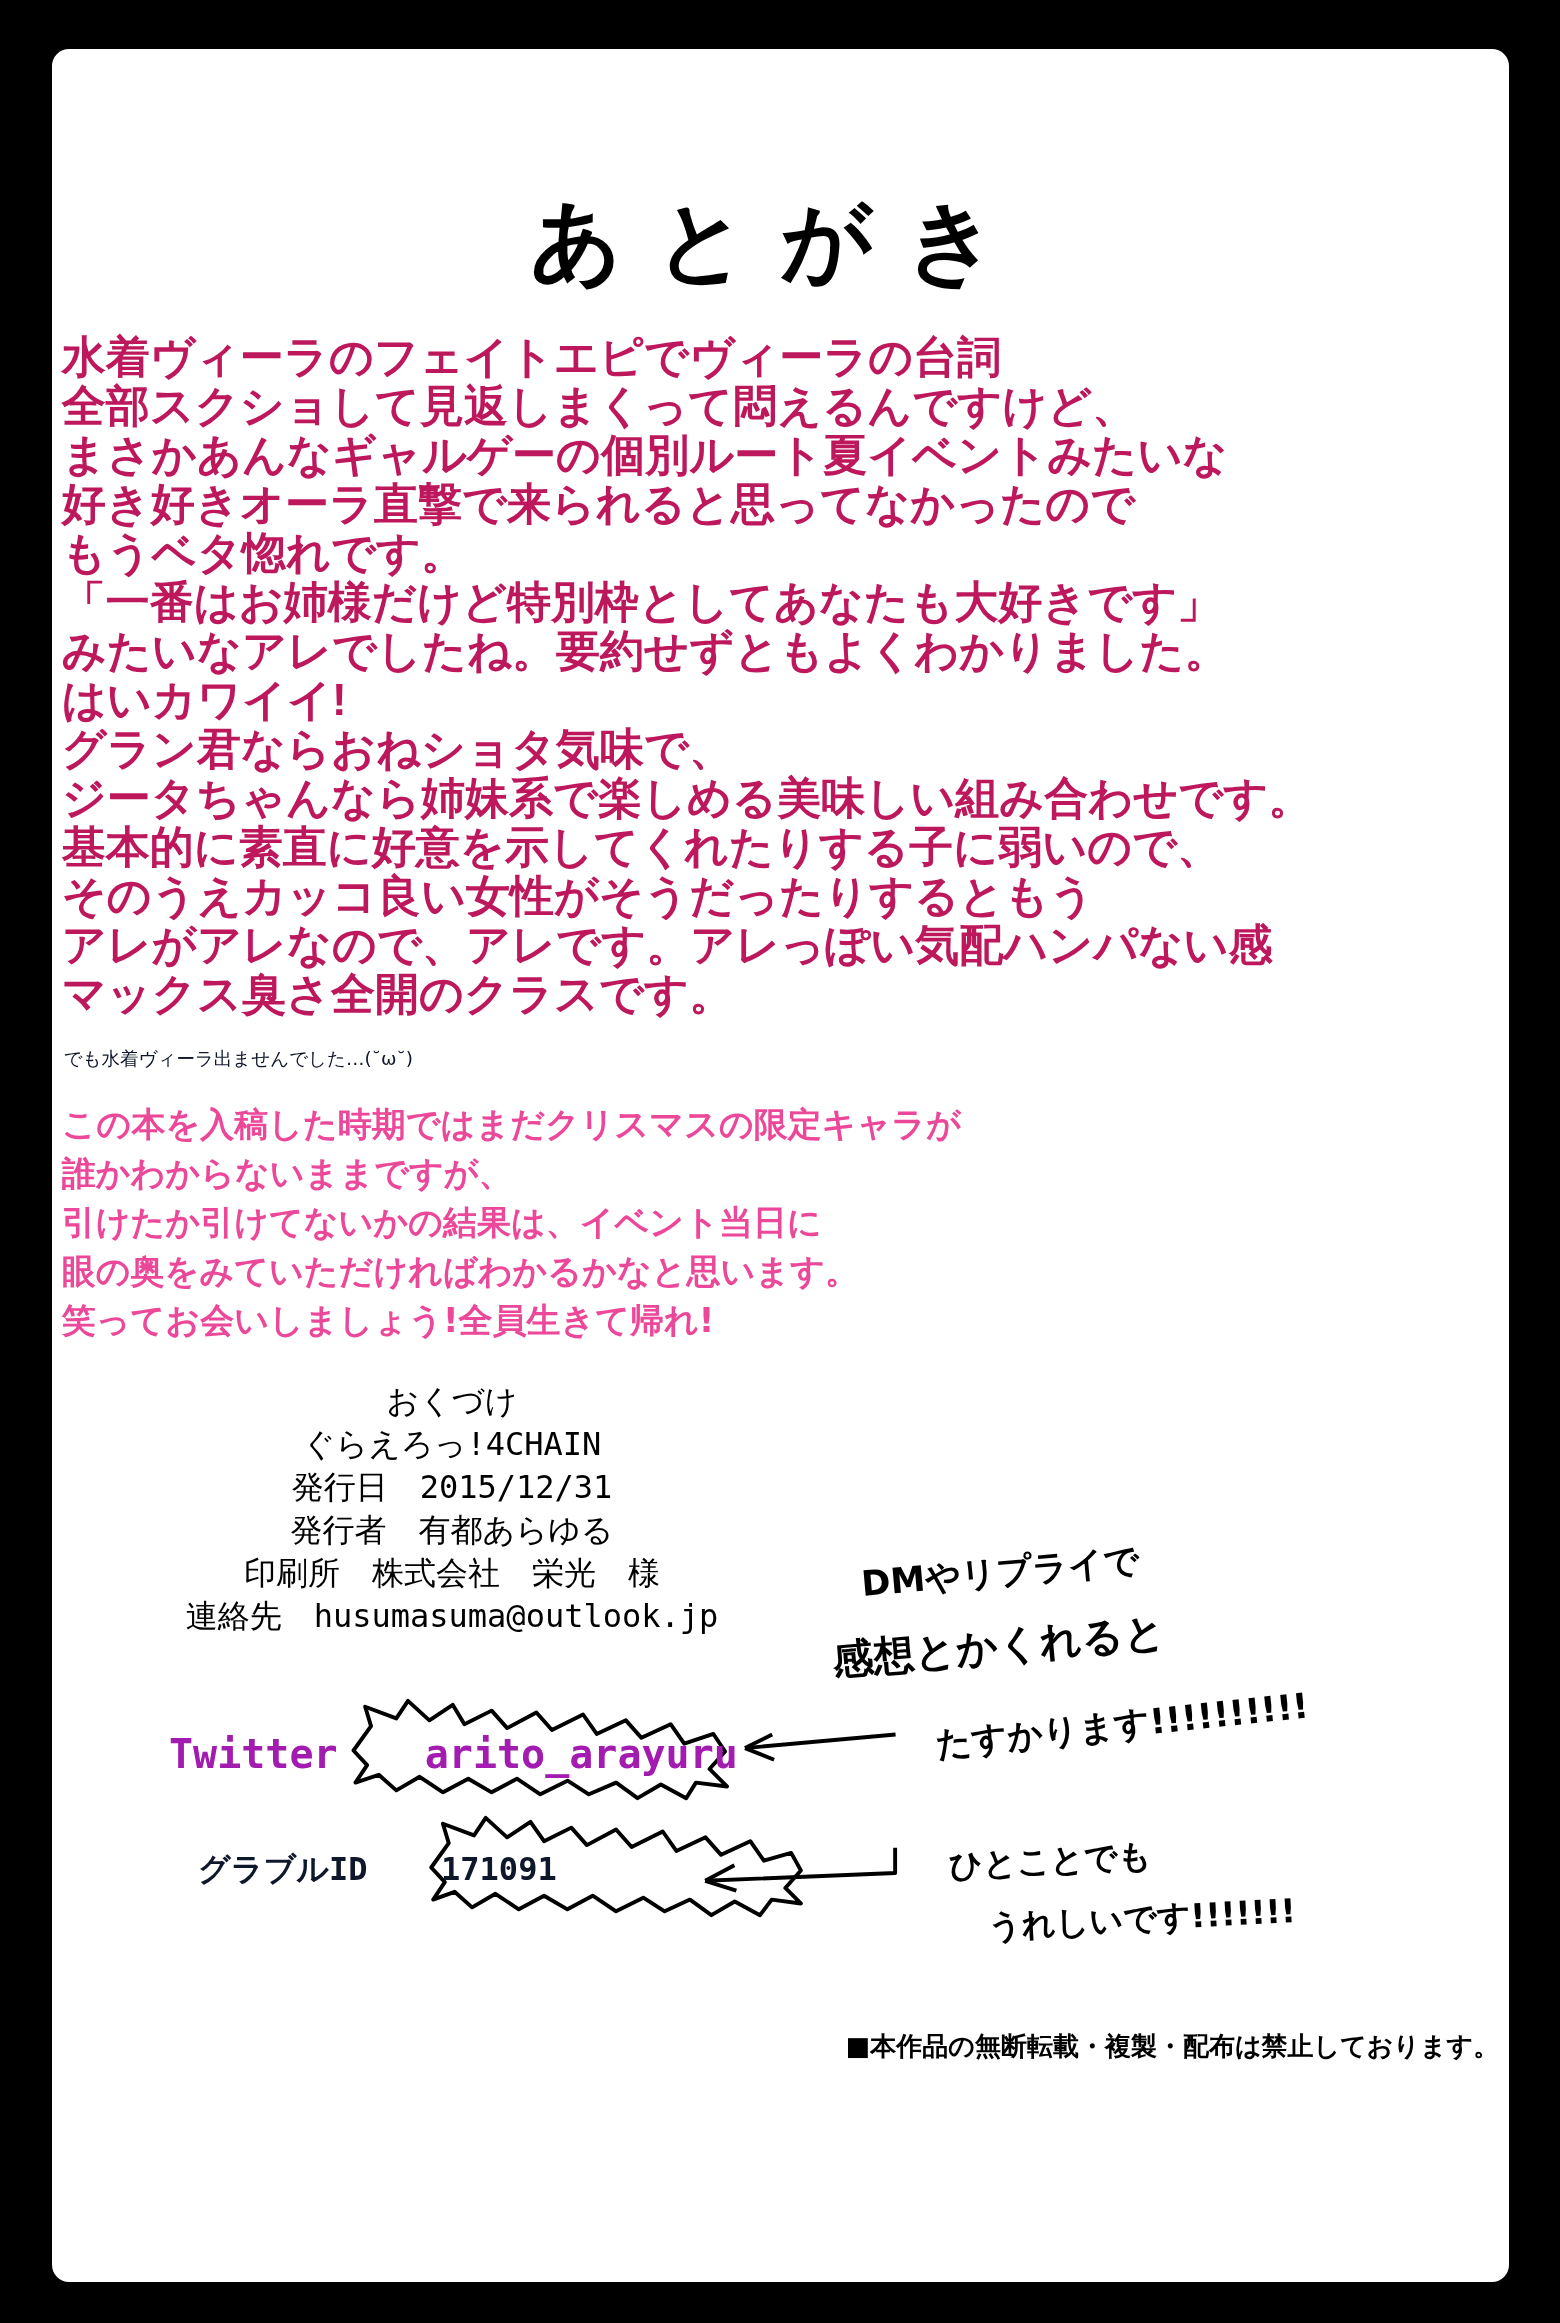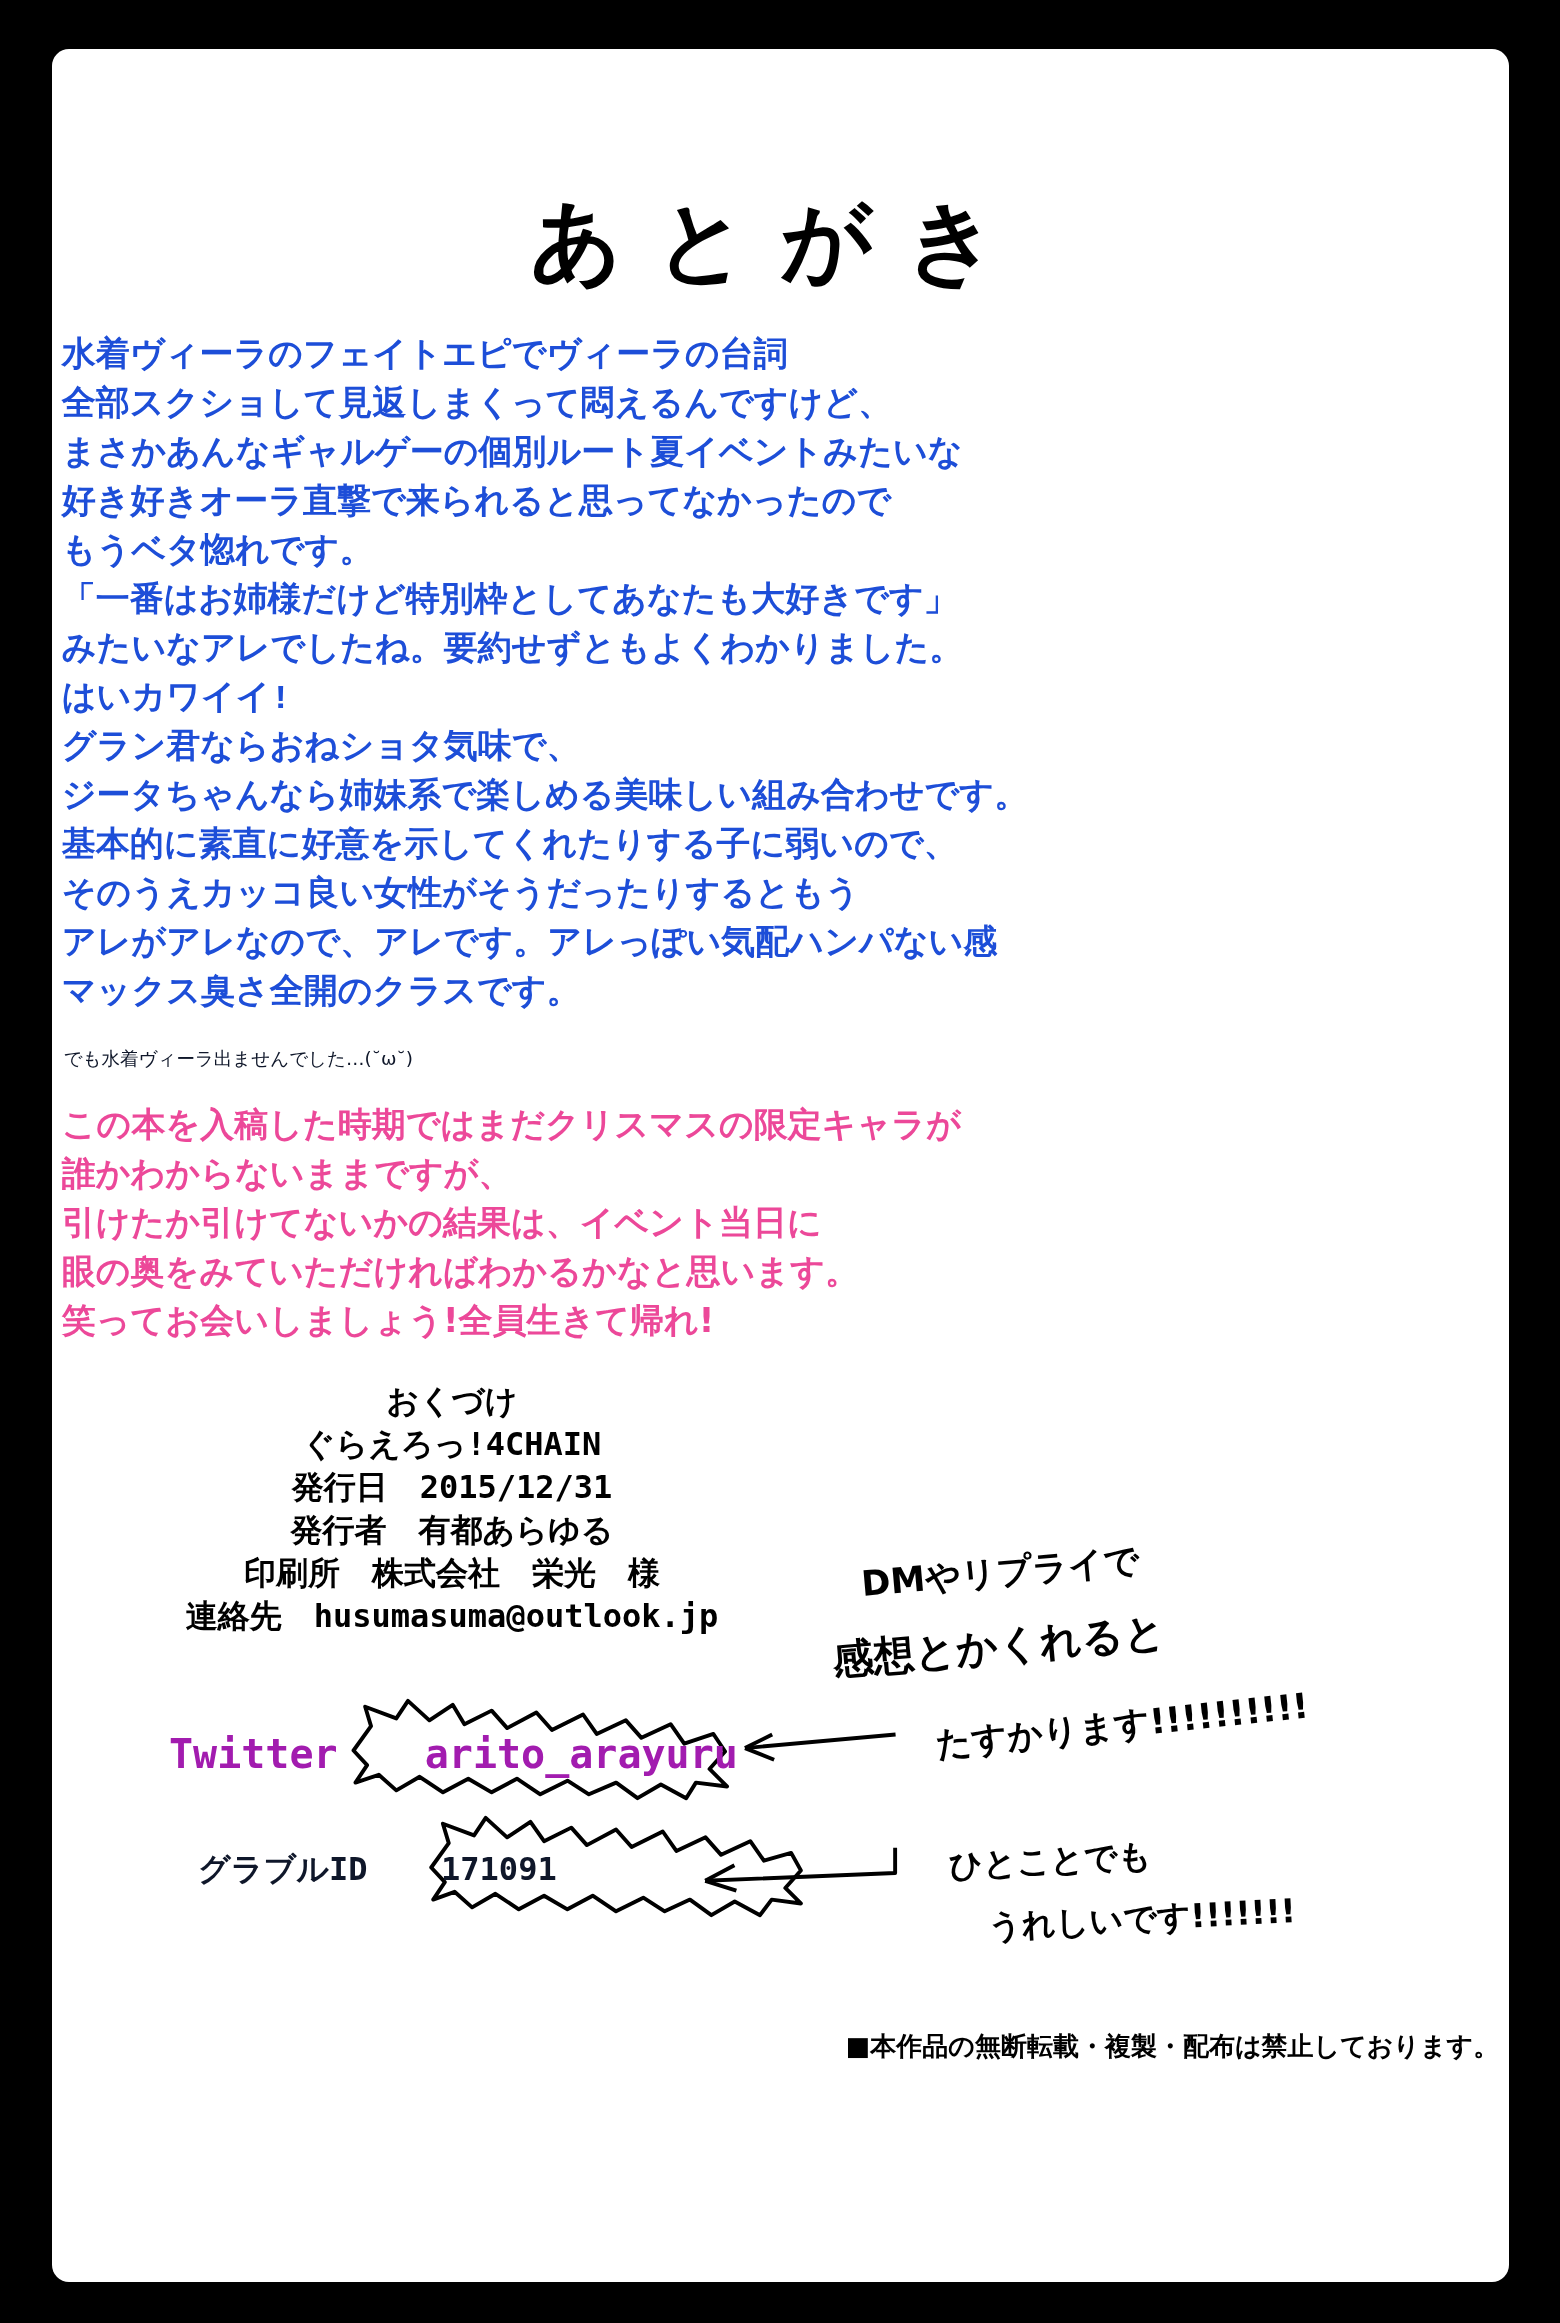--- a/index.html
+++ b/index.html
@@ -35,24 +35,24 @@
     letter-spacing: 33px;
     font-weight: bold;
     color: #000000;
     white-space: nowrap;
   }
   .afterword {
     position: absolute;
     left: 9.8px;
     top: 283px;
     width: 1404px;
-    font-family: Liberation Mono, monospace;
-    font-size: 34px;
+    font-family: Liberation Sans, sans-serif;
+    font-size: 44px;
     line-height: 49px;
-    color: #1d4ed8;
+    color: #be185d;
     font-weight: 600;
   }
   .afterword div {
     white-space: nowrap;
   }
   .smallnote {
     position: absolute;
     left: 11.7px;
     top: 997px;
     font-family: "DejaVu Sans", sans-serif;
@@ -76,21 +76,21 @@
   .colophon {
     position: absolute;
     left: 88px;
     top: 1331px;
     width: 624px;
     font-family: "DejaVu Sans Mono", monospace;
     font-size: 32px;
     line-height: 43px;
     color: #000000;
     text-align: center;
-    font-weight: bold;
+    font-weight: normal;
   }
   .colophon div {
     white-space: nowrap;
   }
   .handnote {
     position: absolute;
     font-family: "DejaVu Sans", sans-serif;
     color: #000000;
     font-weight: bold;
     white-space: nowrap;

